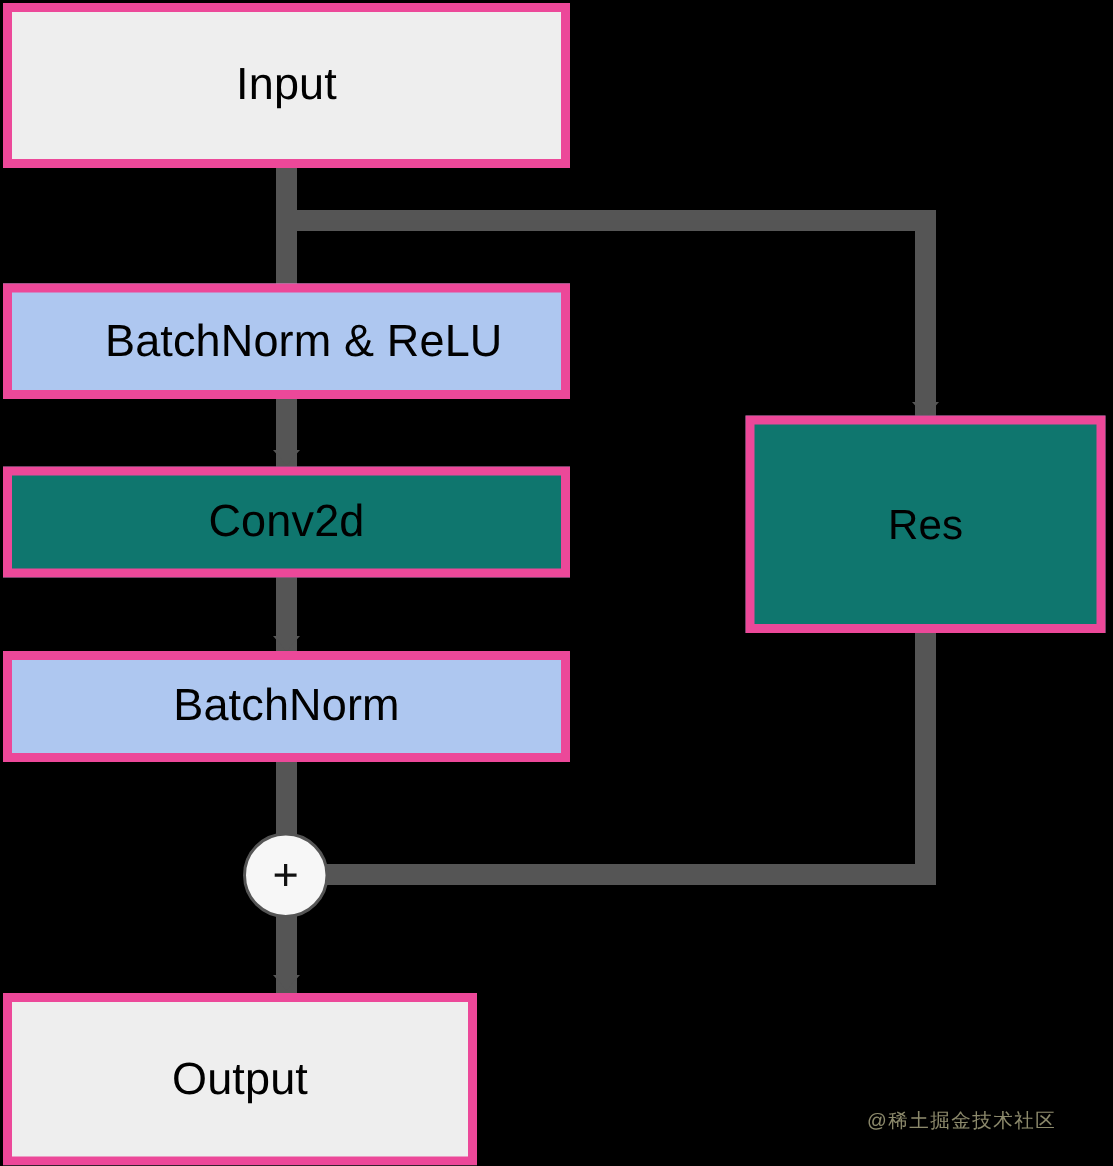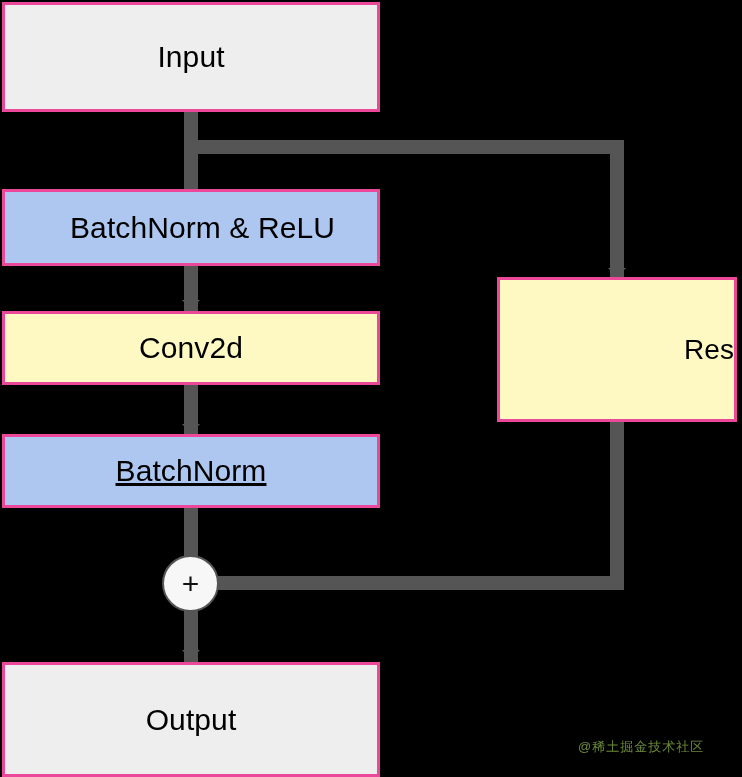--- a/index.html
+++ b/index.html
@@ -14,39 +14,39 @@
     height: 777px;
     background: #000000;
     overflow: hidden;
     font-family: "Liberation Sans", "DejaVu Sans", sans-serif;
   }
 
   
   .node {
     position: absolute;
     box-sizing: border-box;
-    border: 3px solid #ec4899;
+    border: 6px solid #ec4899;
     display: flex;
     flex-direction: column;
     align-items: center;
     justify-content: center;
     text-align: center;
     color: #000000;
     line-height: 1.18;
     letter-spacing: 0.1px;
   }
   .node .line1,
   .node .line2 {
     display: block;
     width: 100%;
   }
 
   .fill-grey { background: #eeeeee; }
   .fill-blue { background: #aec7f0; }
-  .fill-pink { background: #fef9c3; }
+  .fill-pink { background: #0f766e; }
 
   
   .edge {
     position: absolute;
     background: #555555;
   }
   .edge-v { width: 14px; }
   .edge-h { height: 14px; }
 
   
@@ -69,21 +69,21 @@
     display: flex;
     align-items: center;
     justify-content: center;
     color: #111111;
     font-weight: 400;
   }
 
   
   .watermark {
     position: absolute;
-    color: #bef264;
+    color: #fef9c3;
     opacity: 0.55;
     font-size: 13px;
     letter-spacing: 1px;
     white-space: nowrap;
     user-select: none;
   }
 </style>
 </head>
 <body>
 
@@ -117,31 +117,31 @@
   </div>
 
   <div class="node fill-blue" style="left:2px; top:189px; width:378px; height:77px; font-size:30px;padding-left:23px;">
     <span class="line1">BatchNorm &amp; ReLU</span>
   </div>
 
   <div class="node fill-pink" style="left:2px; top:311px; width:378px; height:74px; font-size:30px;">
     <span class="line1">Conv2d</span>
   </div>
 
-  <div class="node fill-blue" style="left:2px; top:434px; width:378px; height:74px; font-size:30px;text-decoration:underline;">
+  <div class="node fill-blue" style="left:2px; top:434px; width:378px; height:74px; font-size:30px;">
     <span class="line1">BatchNorm</span>
   </div>
 
-  <div class="node fill-pink" style="left:497px; top:277px; width:240px; height:145px; font-size:28px;text-align:right;">
+  <div class="node fill-pink" style="left:497px; top:277px; width:240px; height:145px; font-size:28px;">
     <span class="line1">Res</span>
   </div>
 
   <div class="sum-node" style="left:162px; top:555px; width:57px; height:57px; font-size:30px;">
     <span>+</span>
   </div>
 
-  <div class="node fill-grey" style="left:2px; top:662px; width:378px; height:115px; font-size:30px;">
+  <div class="node fill-grey" style="left:2px; top:662px; width:316px; height:115px; font-size:30px;">
     <span class="line1">Output</span>
   </div>
 
   <div class="watermark" style="left:578px; top:738px;">@稀土掘金技术社区</div>
 
 </div>
 
 </body></html>

